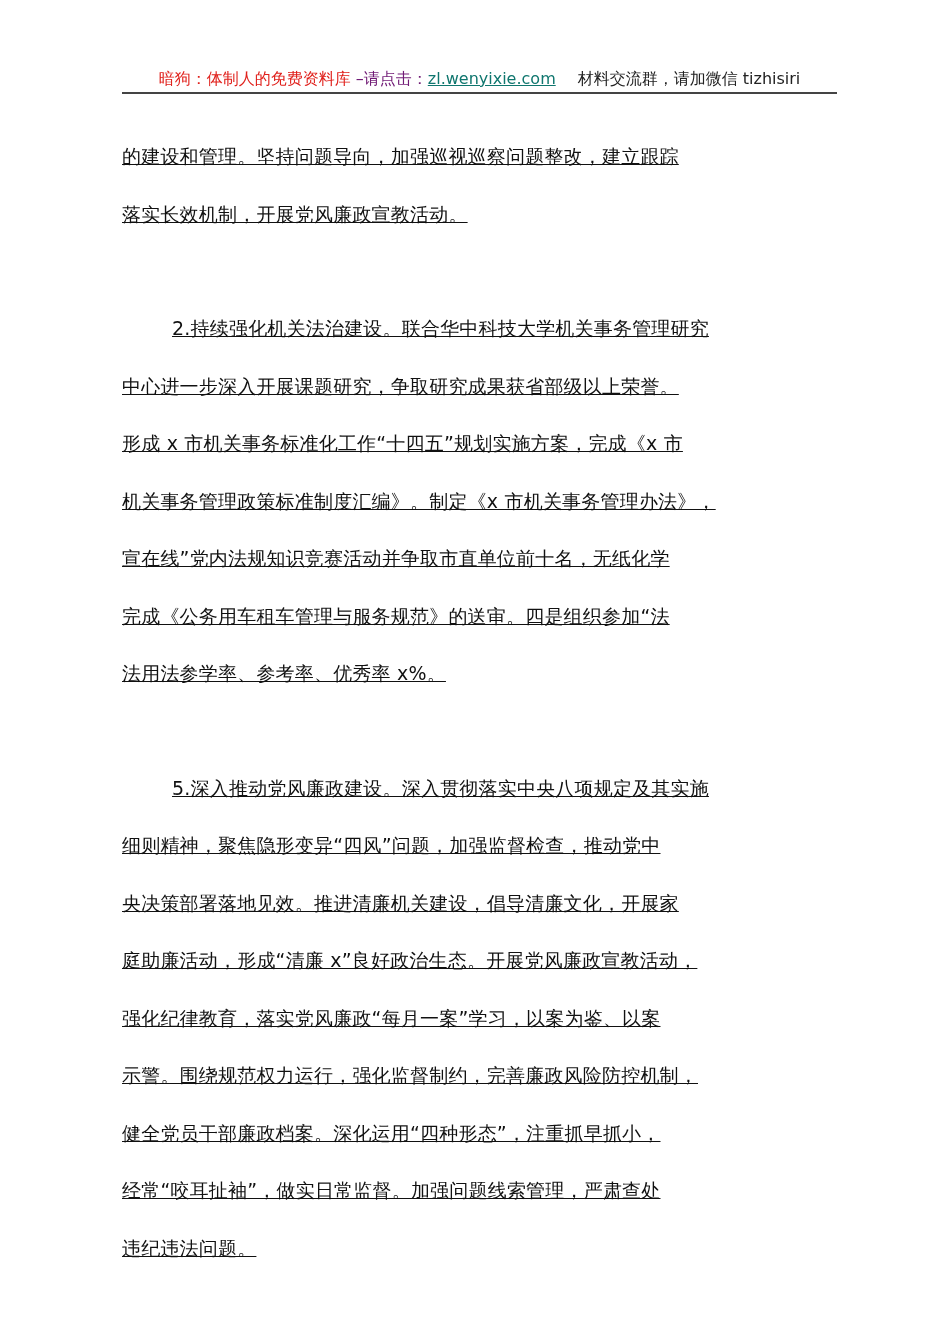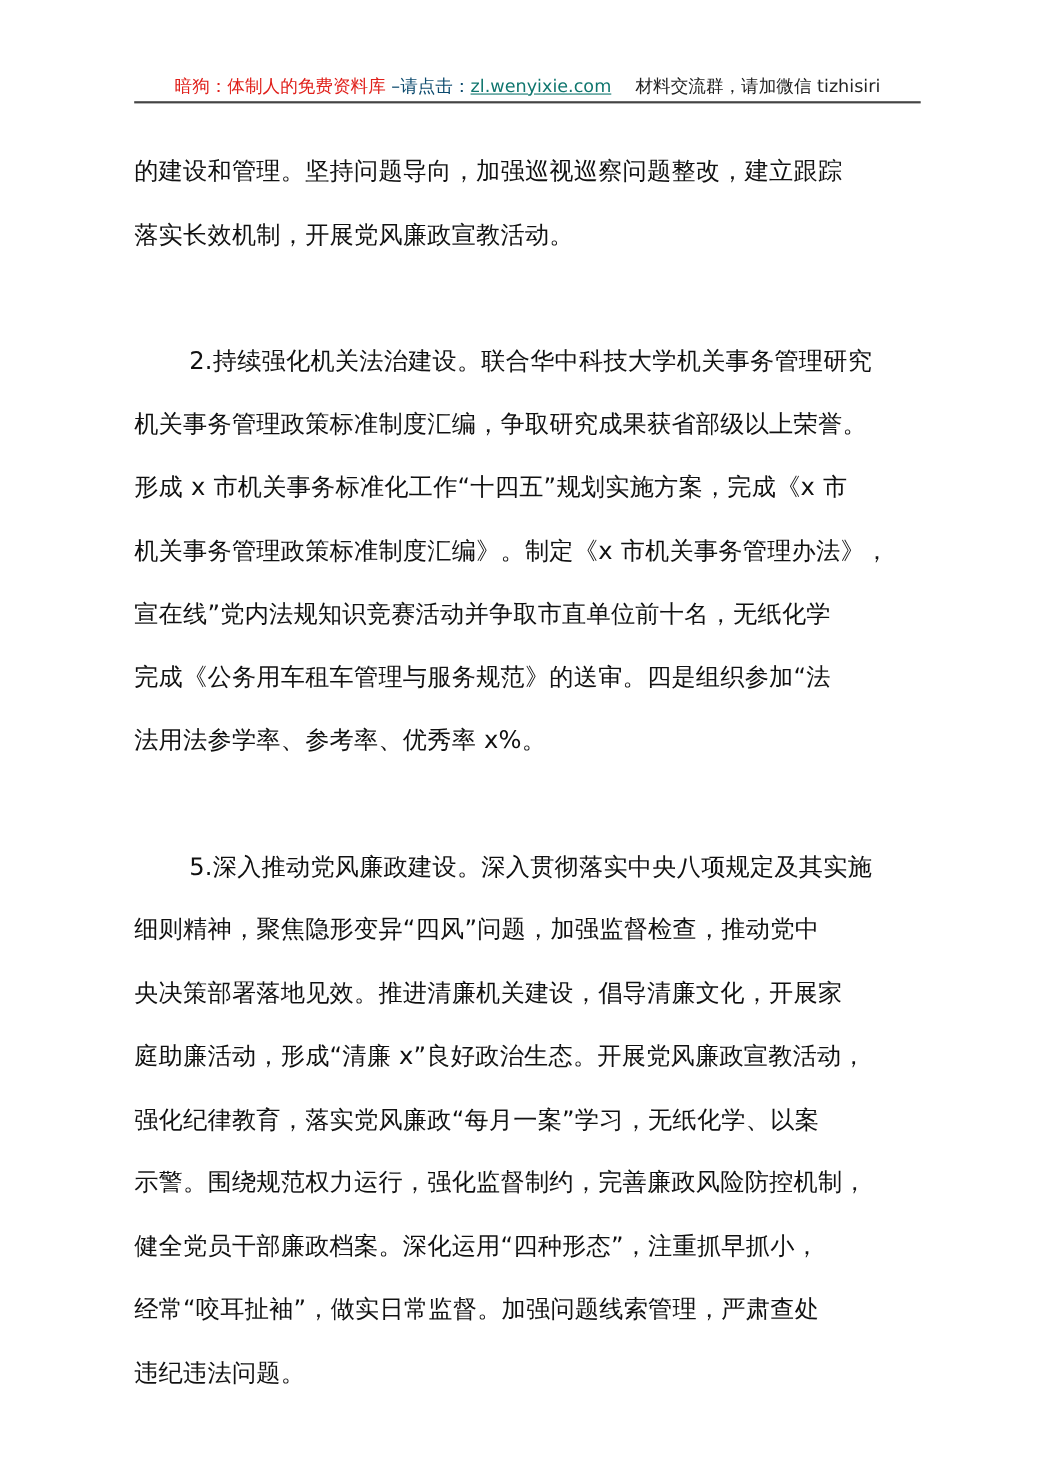--- a/index.html
+++ b/index.html
@@ -20,43 +20,44 @@
       left: 122px;
       top: 68px;
       width: 715px;
       height: 25px;
       font-size: 16px;
       line-height: 22px;
       white-space: nowrap;
       text-align: center;
     }
     .header .brand { color: #e0201b; }
-    .header .sep { color: #0c4a6e; margin-top: 21px; }
+    .header .sep { color: #701a75; margin-top: 21px; }
     .header .link { color: #0f766e; text-decoration: underline; }
     .header .contact { color: #222222; margin-left: 22px; margin-top: 34px; }
     .header-rule {
       position: absolute;
       left: 122px;
       top: 92px;
       width: 715px;
       height: 2px;
       background: #444444;
     }
     .content {
       position: absolute;
       left: 122px;
       top: 128px;
       width: 720px;
     }
     .para {
       margin: 0;
-      font-size: 22px;
+      font-size: 19px;
       line-height: 57.5px;
       letter-spacing: 0.2px;
       text-align: justify;
+      text-decoration: underline;
     }
     .para .line {
       display: block;
       white-space: nowrap;
     }
     .para.indent .line.first {
       padding-left: 50px;
     }
     .gap { height: 57px; }
   </style>
@@ -69,32 +70,32 @@
 <div class="header-rule"></div>
 
 <div class="content">
   <p class="para">
     <span class="line">的建设和管理。坚持问题导向，加强巡视巡察问题整改，建立跟踪</span>
     <span class="line">落实长效机制，开展党风廉政宣教活动。</span>
   </p>
   <div class="gap"></div>
   <p class="para indent">
     <span class="line first">2.持续强化机关法治建设。联合华中科技大学机关事务管理研究</span>
-    <span class="line">机关事务管理政策标准制度汇编，争取研究成果获省部级以上荣誉。</span>
+    <span class="line">中心进一步深入开展课题研究，争取研究成果获省部级以上荣誉。</span>
     <span class="line">形成 x 市机关事务标准化工作“十四五”规划实施方案，完成《x 市</span>
     <span class="line">机关事务管理政策标准制度汇编》。制定《x 市机关事务管理办法》，</span>
     <span class="line">宣在线”党内法规知识竞赛活动并争取市直单位前十名，无纸化学</span>
     <span class="line">完成《公务用车租车管理与服务规范》的送审。四是组织参加“法</span>
     <span class="line">法用法参学率、参考率、优秀率 x%。</span>
   </p>
   <div class="gap"></div>
   <p class="para indent">
     <span class="line first">5.深入推动党风廉政建设。深入贯彻落实中央八项规定及其实施</span>
     <span class="line">细则精神，聚焦隐形变异“四风”问题，加强监督检查，推动党中</span>
     <span class="line">央决策部署落地见效。推进清廉机关建设，倡导清廉文化，开展家</span>
     <span class="line">庭助廉活动，形成“清廉 x”良好政治生态。开展党风廉政宣教活动，</span>
-    <span class="line">强化纪律教育，落实党风廉政“每月一案”学习，无纸化学、以案</span>
+    <span class="line">强化纪律教育，落实党风廉政“每月一案”学习，以案为鉴、以案</span>
     <span class="line">示警。围绕规范权力运行，强化监督制约，完善廉政风险防控机制，</span>
     <span class="line">健全党员干部廉政档案。深化运用“四种形态”，注重抓早抓小，</span>
     <span class="line">经常“咬耳扯袖”，做实日常监督。加强问题线索管理，严肃查处</span>
     <span class="line">违纪违法问题。</span>
   </p>
 </div>
 
 </body></html>

